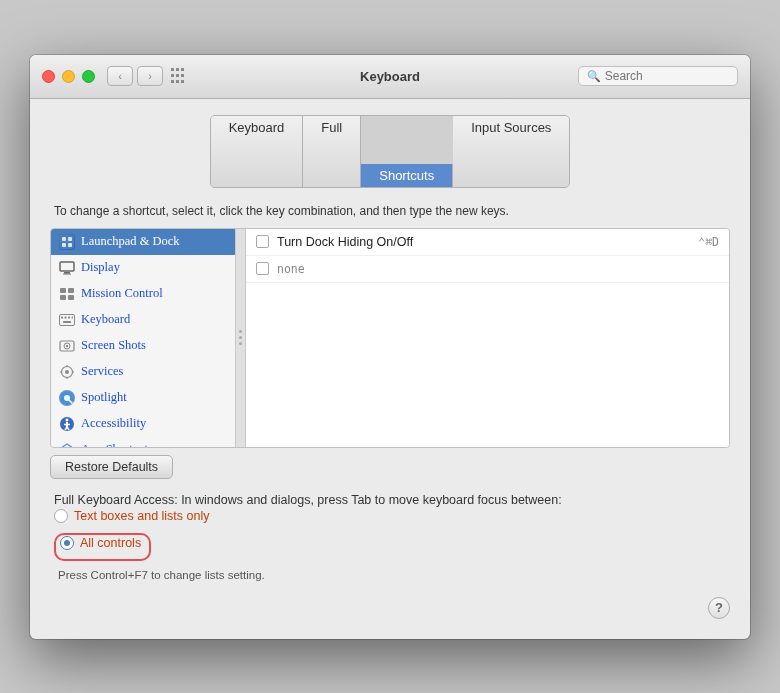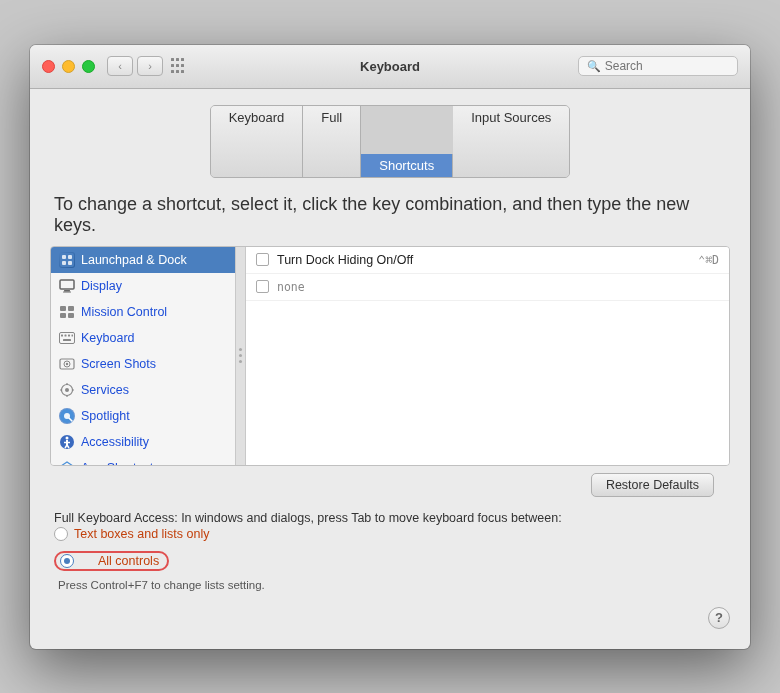--- a/index.html
+++ b/index.html
@@ -157,21 +157,21 @@
     .tab:last-child { border-right: none; }
 
     .tab.active {
       background: #5b8bce;
       color: #fff;
       margin-top: 48px;
     }
 
     
     .instructions {
-      font-size: 18px;
+      font-size: 12px;
       color: #333;
       margin-bottom: 10px;
       padding: 0 4px;
       margin-top: 16px;
     }
 
     
     .panel {
       display: flex;
       gap: 0;
@@ -181,20 +181,21 @@
       height: 220px;
     }
 
     
     .sidebar-list {
       width: 185px;
       background: #f5f5f5;
       border-right: 1px solid #c8c8c8;
       overflow-y: auto;
       flex-shrink: 0;
+      font-family: Liberation Serif, serif;
     }
 
     .sidebar-item {
       display: flex;
       align-items: center;
       padding: 5px 8px;
       cursor: pointer;
       gap: 6px;
       font-size: 12.5px;
       color: #1d4ed8;
@@ -250,21 +251,20 @@
 
     .shortcut-key {
       font-size: 11.5px;
       color: #888;
       font-family: monospace;
     }
 
     
     .restore-row {
       display: flex;
-      justify-content: flex-end;
       margin-top: 7px;
       padding-right: 16px;
     }
 
     .restore-btn {
       padding: 4px 14px;
       background: linear-gradient(to bottom, #f6f6f6, #d8d8d8);
       border: 1px solid #b0b0b0;
       border-radius: 5px;
       font-size: 12.5px;
@@ -316,24 +316,24 @@
     }
 
     .radio-label {
       font-size: 12.5px;
       color: #c2410c;
     }
 
     .all-controls-wrapper {
       display: inline-flex;
       align-items: center;
-      gap: 24px;
+      gap: 6px;
       border: 2px solid #e05050;
       border-radius: 10px;
-      padding: 1px 8px 1px 4px;
+      padding: 1px 8px 9px 4px;
     }
 
     .hint-text {
       font-size: 11.5px;
       color: #555;
       margin-top: 4px;
       padding-left: 4px;
     }
 
     

